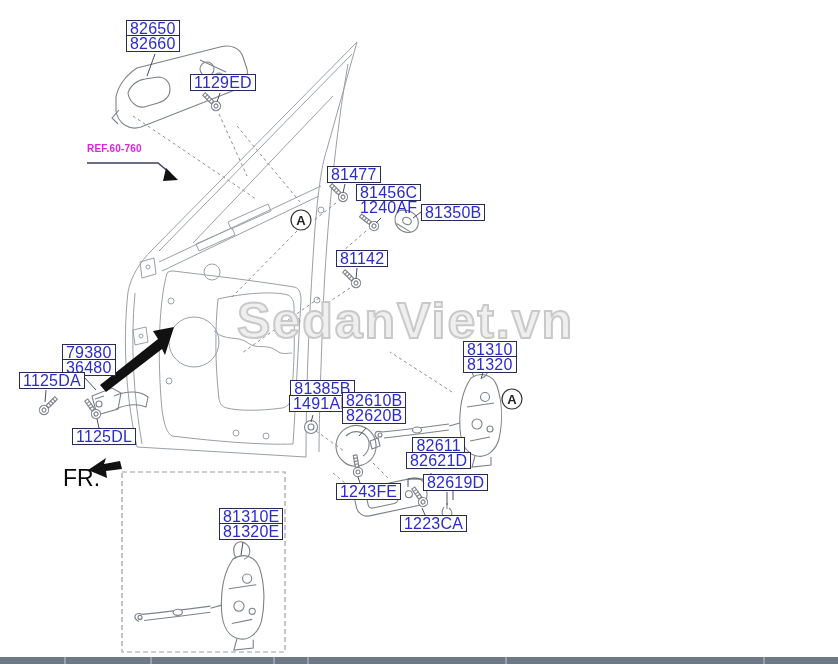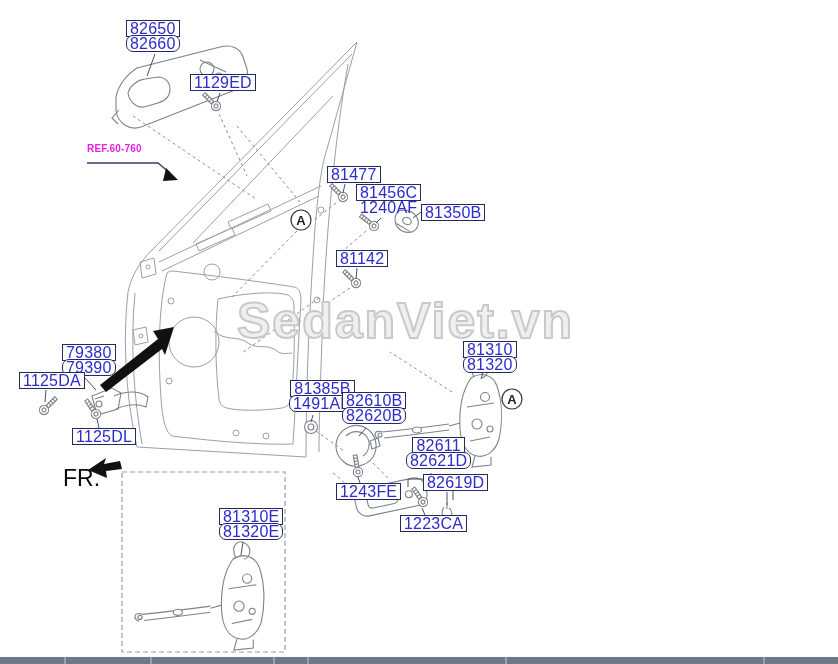--- a/index.html
+++ b/index.html
@@ -5,21 +5,21 @@
   html,body{margin:0;padding:0;background:#fff;}
   #stage{position:relative;width:838px;height:664px;background:#fff;overflow:hidden;
          font-family:"Liberation Sans",sans-serif;}
   #lineart{position:absolute;left:0;top:0;}
   
   .plabel{position:absolute;text-align:center;color:#2b2bd0;z-index:5;}
   .lrow{line-height:0;text-align:center;}
   .ln{display:inline-block;border:1.6px solid #252a5c;background:#fff;
       padding:0 3px;line-height:15px;font-size:16px;font-weight:500;
       letter-spacing:.2px;}
-  .lrow + .lrow .ln{margin-top:-1.6px;border-radius:7px;}
+  .lrow + .lrow .ln{margin-top:-1.6px;}
   .ln.nobox{border-color:transparent;background:transparent;}
   .reflink{position:absolute;left:87px;top:143px;color:#e322e3;font-size:10px;
       font-weight:700;letter-spacing:.2px;z-index:5;}
   .fr{position:absolute;left:63px;top:465px;color:#0a0a0a;font-size:23px;
       font-weight:400;z-index:5;}
   .lock-note{position:absolute;left:127px;top:475px;color:#26292c;font-size:13.5px;
       line-height:15px;z-index:5;white-space:nowrap;}
   .lock-note .l2{display:block;padding-left:23px;}
   .watermark{position:absolute;left:237px;top:292px;font-size:50px;font-weight:700;
       letter-spacing:2px;color:#efefef;-webkit-text-stroke:2px #c9c9c9;z-index:1;
@@ -243,21 +243,21 @@
     <div class="lrow"><span class="ln nobox">1240AF</span></div>
   </div>
   <div class="plabel" style="left:421px;top:204px">
     <div class="lrow"><span class="ln">81350B</span></div>
   </div>
   <div class="plabel" style="left:336px;top:250px">
     <div class="lrow"><span class="ln">81142</span></div>
   </div>
   <div class="plabel" style="left:62px;top:344px">
     <div class="lrow"><span class="ln">79380</span></div>
-    <div class="lrow"><span class="ln">79390</span></div>
+    <div class="lrow"><span class="ln">36480</span></div>
   </div>
   <div class="plabel" style="left:19px;top:372px">
     <div class="lrow"><span class="ln">1125DA</span></div>
   </div>
   <div class="plabel" style="left:72px;top:428px">
     <div class="lrow"><span class="ln">1125DL</span></div>
   </div>
   <div class="plabel" style="left:289px;top:380px">
     <div class="lrow"><span class="ln">81385B</span></div>
     <div class="lrow"><span class="ln">1491AD</span></div>

